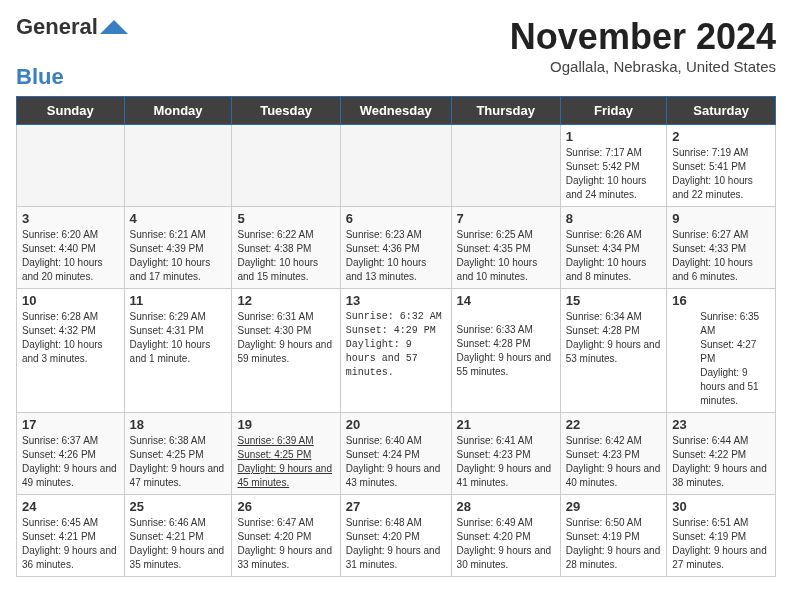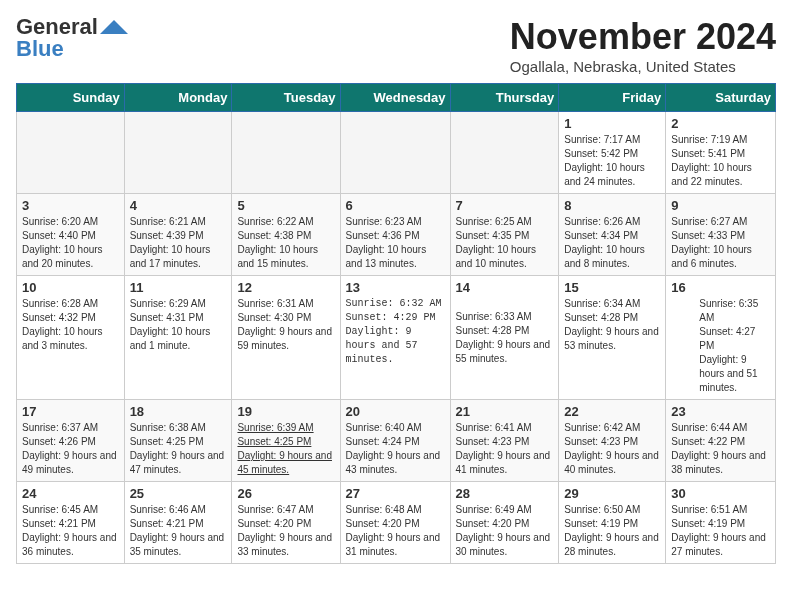--- a/index.html
+++ b/index.html
@@ -13,57 +13,58 @@
     .header-area {
       display: flex;
       justify-content: space-between;
       align-items: flex-start;
       margin-bottom: 8px;
     }
     .logo {
       display: flex;
       flex-direction: column;
       align-items: flex-start;
+      gap: 28px;
     }
     .logo-text {
       font-size: 22px;
       font-weight: bold;
       color: #333;
       line-height: 1;
     }
     .logo-text span.blue { color: #3a7fc1; }
     .logo-arrow {
       width: 28px;
       height: 14px;
       margin-left: 2px;
     }
     .title-block {
-      text-align: left;
+      text-align: right;
     }
     .month-title {
       font-size: 36px;
       font-weight: bold;
       color: #222;
     }
     .location-title {
       font-size: 15px;
       color: #444;
     }
     .calendar {
       width: 100%;
       border-collapse: collapse;
       border: 1px solid #ccc;
     }
     .calendar th {
-      background: #0f766e;
+      background: #404040;
       color: #fff;
       font-size: 13px;
       font-weight: bold;
-      padding: 6px 4px;
-      text-align: right;
+      padding: 6px 12px;
+      text-align: center;
       border: 1px solid #2a6aaa;
     }
     .calendar td {
       border: 1px solid #ccc;
       vertical-align: top;
       padding: 4px 5px;
       width: 113px;
       min-height: 80px;
       font-size: 11px;
       color: #333;

